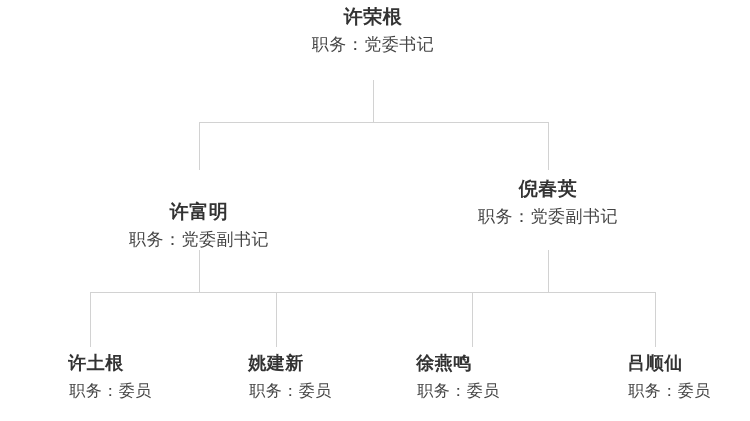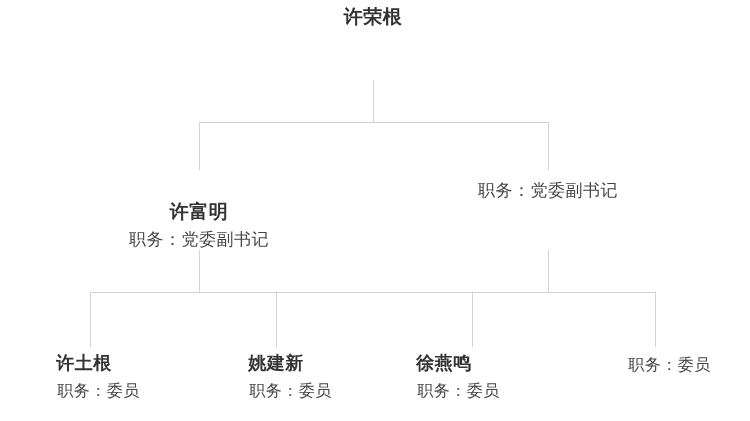--- a/index.html
+++ b/index.html
@@ -58,56 +58,59 @@
   .level-3 .node-name { font-size: 18px; }
   .level-3 .node-title { font-size: 16px; margin-left: 29px; }
 </style>
 </head>
 <body>
 
 <div id="chart">
 
   <div class="node level-1" style="left:373px; top:4px;">
     <div class="node-name">许荣根</div>
+    <div class="node-title">职务：党委书记</div>
   </div>
 
   <div class="line line-v" style="left:373px; top:80px; height:43px;"></div>
   <div class="line line-h" style="left:199px; top:122px; width:350px;"></div>
   <div class="line line-v" style="left:199px; top:122px; height:48px;"></div>
   <div class="line line-v" style="left:548px; top:122px; height:48px;"></div>
 
   <div class="node level-2" style="left:199px; top:176px;margin-top:23px;">
     <div class="node-name">许富明</div>
     <div class="node-title">职务：党委副书记</div>
   </div>
 
   <div class="node level-2" style="left:548px; top:176px;">
+    <div class="node-name">倪春英</div>
     <div class="node-title">职务：党委副书记</div>
   </div>
 
   <div class="line line-v" style="left:199px; top:250px; height:43px;"></div>
   <div class="line line-v" style="left:548px; top:250px; height:43px;"></div>
   <div class="line line-h" style="left:90px; top:292px; width:566px;"></div>
   <div class="line line-v" style="left:90px; top:292px; height:55px;"></div>
   <div class="line line-v" style="left:276px; top:292px; height:55px;"></div>
   <div class="line line-v" style="left:472px; top:292px; height:55px;"></div>
   <div class="line line-v" style="left:655px; top:292px; height:55px;"></div>
 
-  <div class="node level-3" style="left:84px; top:350px;">
+  <div class="node level-3" style="left:96px; top:350px;">
     <div class="node-name">许土根</div>
     <div class="node-title">职务：委员</div>
   </div>
 
   <div class="node level-3" style="left:276px; top:350px;text-align:center;">
     <div class="node-name">姚建新</div>
     <div class="node-title">职务：委员</div>
   </div>
 
   <div class="node level-3" style="left:444px; top:350px;">
     <div class="node-name">徐燕鸣</div>
     <div class="node-title">职务：委员</div>
   </div>
 
   <div class="node level-3" style="left:655px; top:350px;">
+    <div class="node-name">吕顺仙</div>
     <div class="node-title">职务：委员</div>
   </div>
 
 </div>
 
 </body></html>

